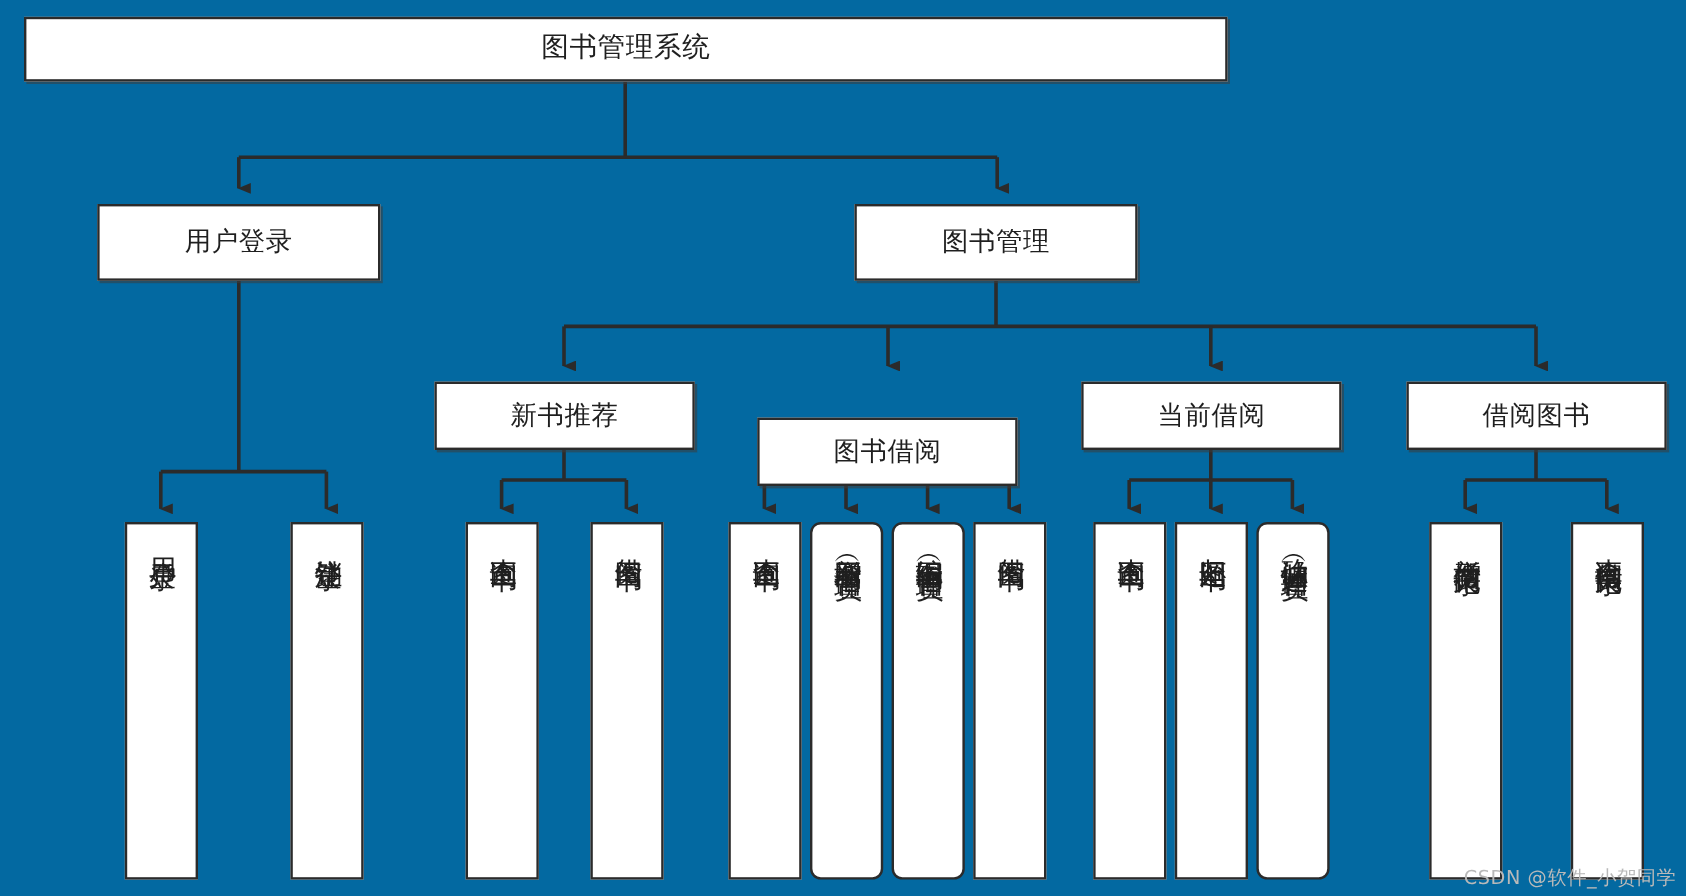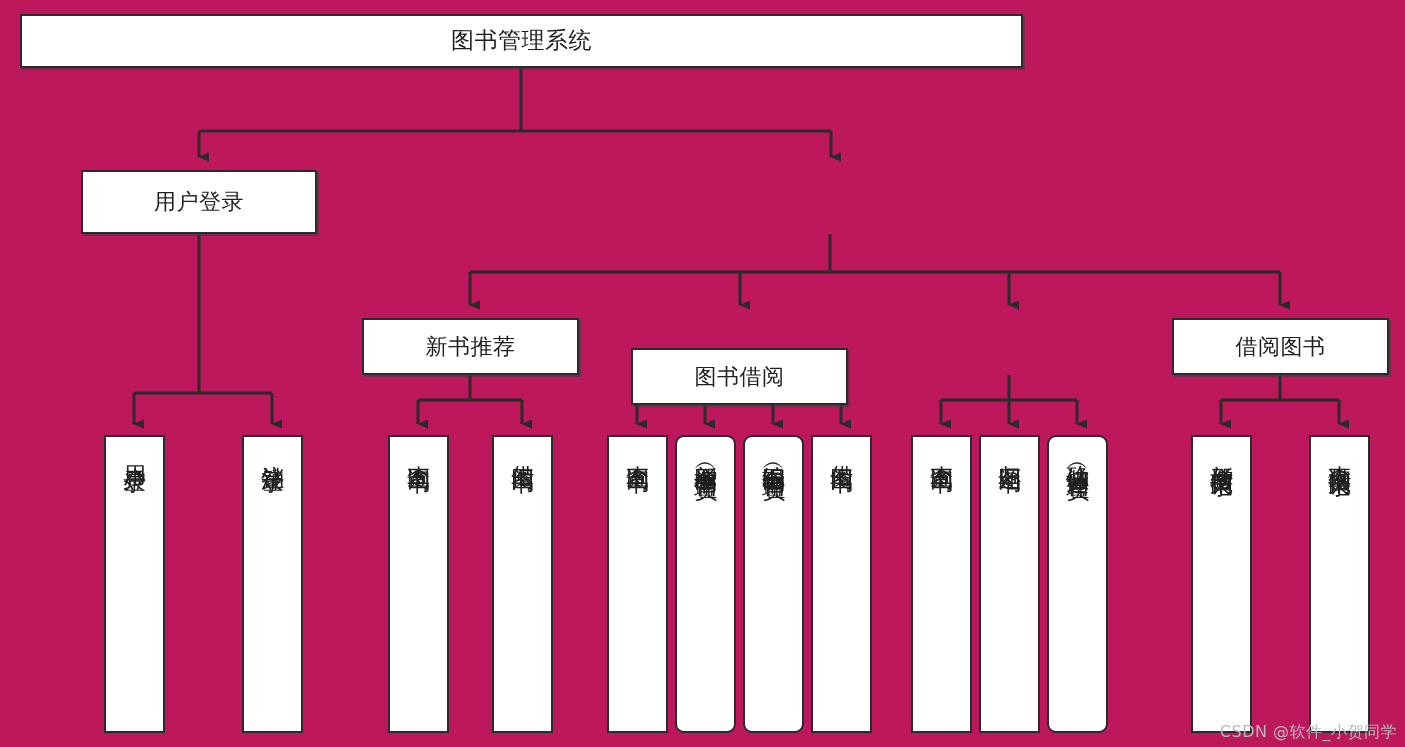--- a/index.html
+++ b/index.html
@@ -5,21 +5,21 @@
 <style>
   html,body{margin:0;padding:0;background:#ffffff;}
   body{
     font-family:"DejaVu Sans","Liberation Sans",sans-serif;
     color:#1a1a1a;
   }
   #canvas{
     position:relative;
     width:1405px;
     height:747px;
-    background:#be185d;
+    background:#0369a1;
     overflow:hidden;
   }
   svg#wires{
     position:absolute;
     left:0;top:0;
     width:1405px;height:747px;
     pointer-events:none;
   }
   .node{
     position:absolute;
@@ -133,29 +133,35 @@
   </svg>
 
   <div class="node h root shadowed" style="left:20px;top:14px;width:1003px;height:54px;">
     <span class="label">图书管理系统</span>
   </div>
 
   <div class="node h shadowed" style="left:81px;top:170px;width:236px;height:64px;">
     <span class="label">用户登录</span>
   </div>
 
+  <div class="node h shadowed" style="left:712px;top:170px;width:236px;height:64px;">
+    <span class="label">图书管理</span>
+  </div>
 
   <div class="node h shadowed" style="left:362px;top:318px;width:217px;height:57px;align-items:center;">
     <span class="label">新书推荐</span>
   </div>
 
   <div class="node h shadowed" style="left:631px;top:318px;width:217px;height:57px;margin-top:30px;">
     <span class="label">图书借阅</span>
   </div>
 
+  <div class="node h shadowed" style="left:901px;top:318px;width:217px;height:57px;">
+    <span class="label">当前借阅</span>
+  </div>
 
   <div class="node h shadowed" style="left:1172px;top:318px;width:217px;height:57px;">
     <span class="label">借阅图书</span>
   </div>
 
   <div class="node v" style="left:104px;top:435px;width:61px;height:298px;">
     <span class="label">用户登录</span>
   </div>
   <div class="node v" style="left:242px;top:435px;width:61px;height:298px;">
     <span class="label">注销登录</span>

